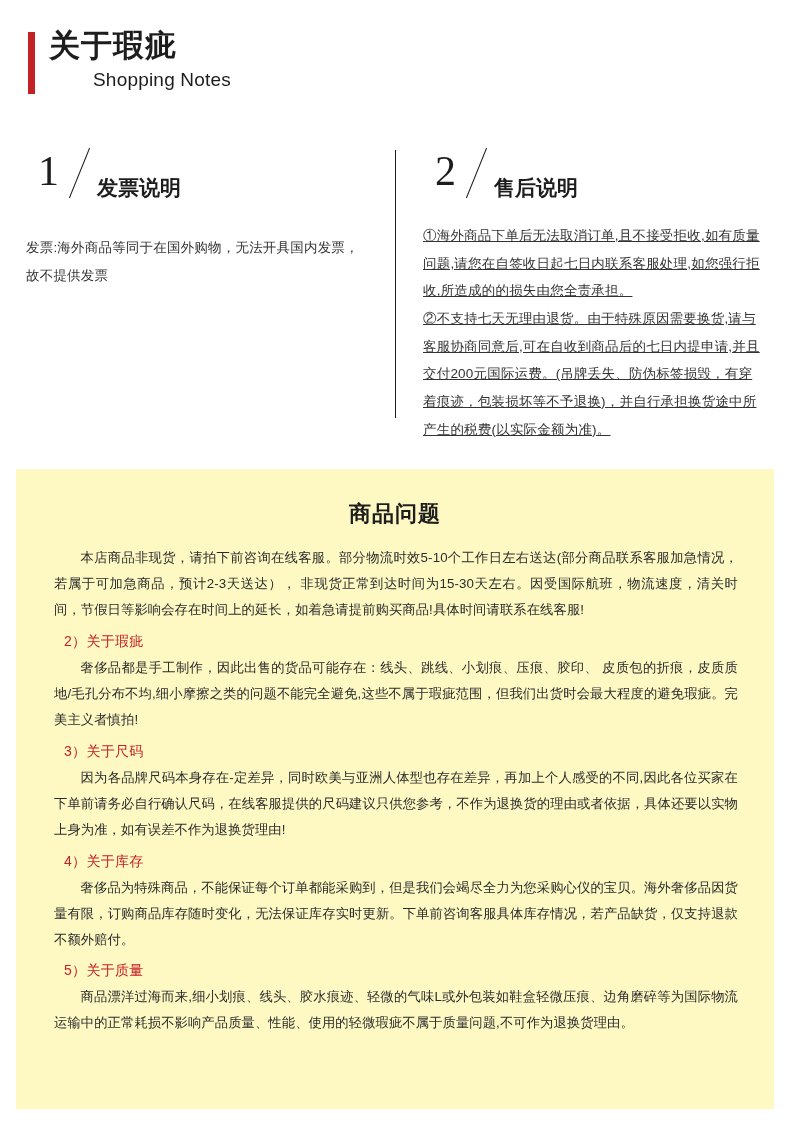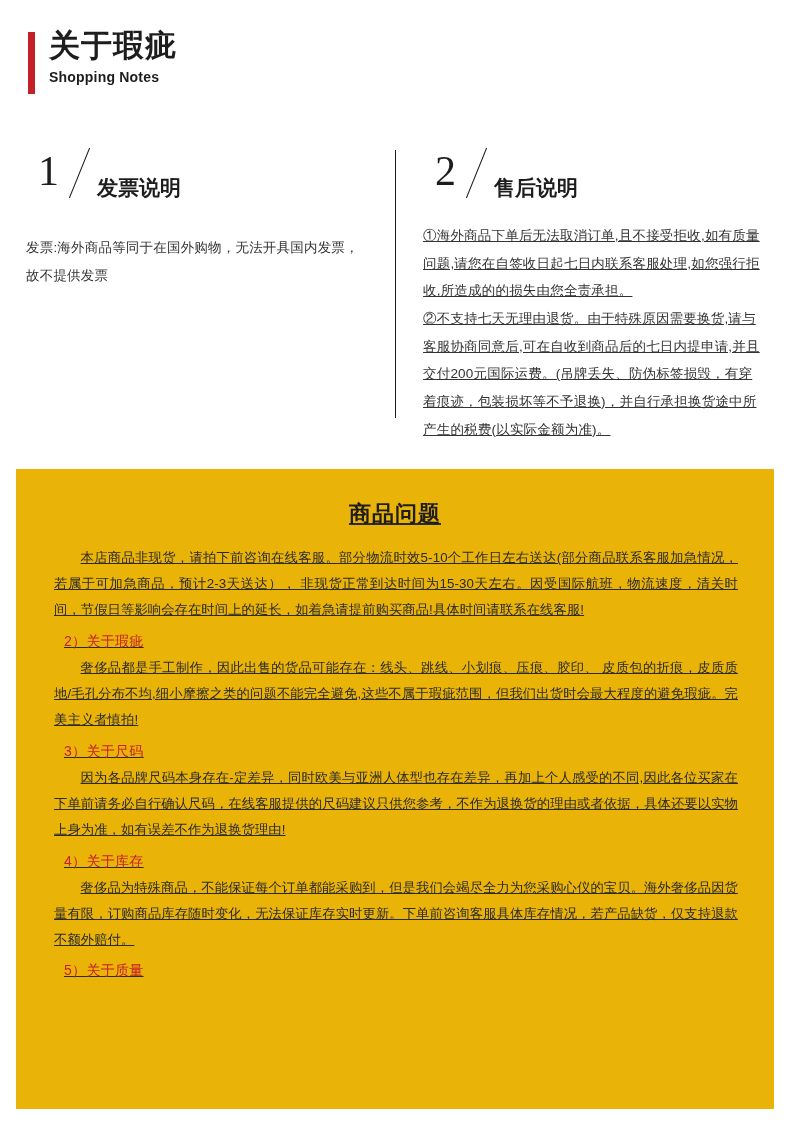--- a/index.html
+++ b/index.html
@@ -34,25 +34,26 @@
   .header-text { display: flex; flex-direction: column; }
   .title-cn {
     font-size: 31px;
     font-weight: bold;
     letter-spacing: 1px;
     color: #1d1d1d;
     line-height: 1.15;
     margin: 0;
   }
   .title-en {
-    font-size: 14px;
-    font-weight: bold;
+    font-size: 19px;
+    font-weight: normal;
     color: #1d1d1d;
     letter-spacing: 0.2px;
     margin-top: 5px;
+    margin-left: 44px;
   }
 
   
   .two-col {
     display: flex;
     margin-top: 48px;
     padding: 0 22px 0 26px;
     position: relative;
   }
   .col {
@@ -117,24 +118,23 @@
     line-height: 2.05;
     color: #333;
     letter-spacing: 0.2px;
   }
   .col.left .sec-body { margin-top: 34px; }
   .sec-body p { margin: 0; }
 
   
   .panel {
     margin: 26px 16px 0 16px;
-    background: #eab308;
+    background: #fef9c3;
     padding: 26px 30px 30px 30px;
     min-height: 640px;
-    text-decoration: underline;
   }
   .panel-title {
     text-align: center;
     font-size: 22px;
     font-weight: bold;
     color: #1d1d1d;
     margin: 4px 0 16px 0;
     letter-spacing: 1px;
   }
   .qitem { margin-bottom: 2px; }
@@ -206,14 +206,15 @@
   <div class="qitem">
     <div class="qhead">3）关于尺码</div>
     <div class="qbody">因为各品牌尺码本身存在-定差异，同时欧美与亚洲人体型也存在差异，再加上个人感受的不同,因此各位买家在下单前请务必自行确认尺码，在线客服提供的尺码建议只供您参考，不作为退换货的理由或者依据，具体还要以实物上身为准，如有误差不作为退换货理由!</div>
   </div>
   <div class="qitem">
     <div class="qhead">4）关于库存</div>
     <div class="qbody">奢侈品为特殊商品，不能保证每个订单都能采购到，但是我们会竭尽全力为您采购心仪的宝贝。海外奢侈品因货量有限，订购商品库存随时变化，无法保证库存实时更新。下单前咨询客服具体库存情况，若产品缺货，仅支持退款不额外赔付。</div>
   </div>
   <div class="qitem">
     <div class="qhead">5）关于质量</div>
+    <div class="qbody">商品漂洋过海而来,细小划痕、线头、胶水痕迹、轻微的气味L或外包装如鞋盒轻微压痕、边角磨碎等为国际物流运输中的正常耗损不影响产品质量、性能、使用的轻微瑕疵不属于质量问题,不可作为退换货理由。</div>
   </div>
 </div>
 
 </body></html>

